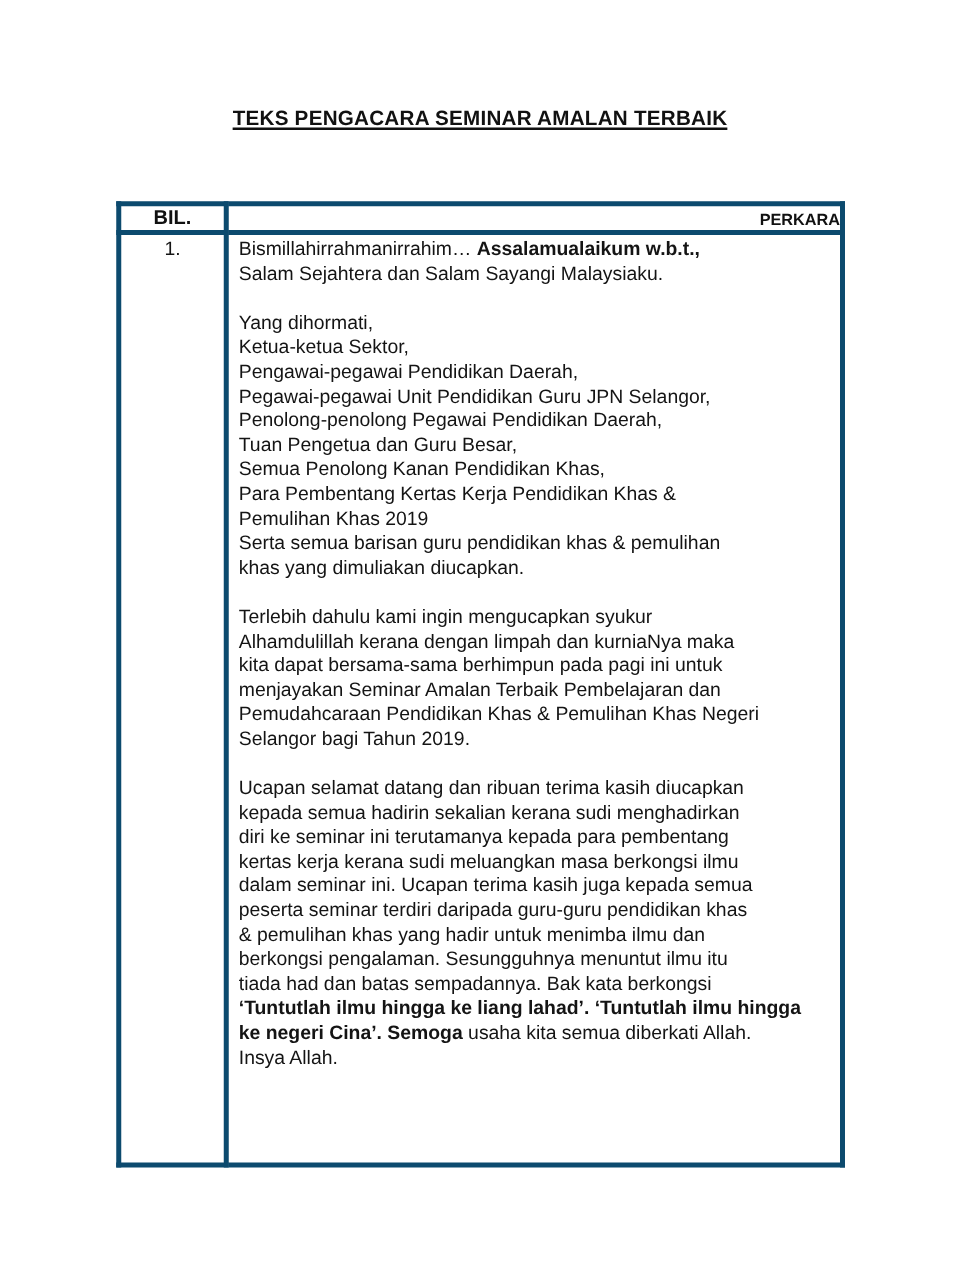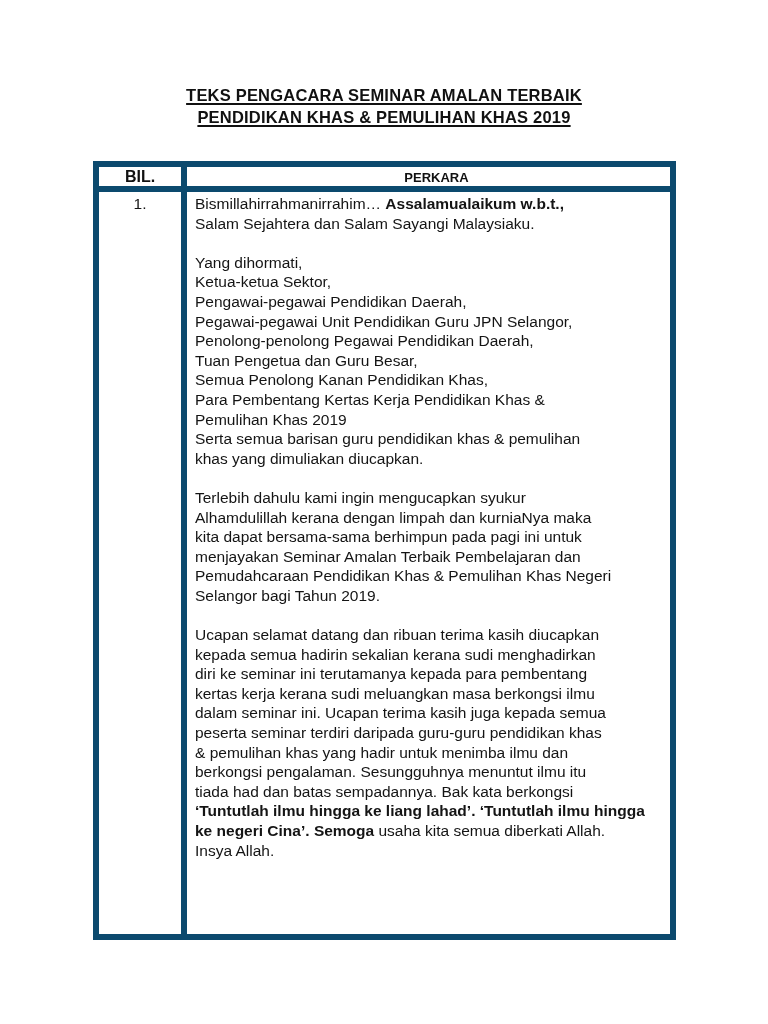--- a/index.html
+++ b/index.html
@@ -41,36 +41,36 @@
   table.doc-table {
     position: absolute;
     top: 161px;
     left: 93px;
     width: 583px;
     border-collapse: collapse;
     table-layout: fixed;
   }
   table.doc-table th,
   table.doc-table td {
-    border: 6px solid #0c4a6e;
+    border: 4px solid #0c4a6e;
     margin: 0;
   }
   th.col-bil {
     width: 82px;
     font-size: 16px;
     font-weight: bold;
     padding: 1px 0 0 0;
     text-align: center;
     color: #111111;
   }
   th.col-perkara {
     font-size: 13px;
     font-weight: bold;
     padding: 3px 0 1px 16px;
-    text-align: center;
+    text-align: right;
     color: #111111;
   }
   td.cell-bil {
     vertical-align: top;
     text-align: center;
     font-size: 15.5px;
     line-height: 19.6px;
     padding: 2px 0 0 0;
   }
   td.cell-content {
@@ -91,21 +91,20 @@
     font-weight: bold;
   }
 </style>
 </head>
 <body>
 
 <div class="page">
 
   <header class="doc-title">
     <div><span class="u">TEKS PENGACARA SEMINAR AMALAN TERBAIK</span></div>
-    <div><span class="u">PENDIDIKAN KHAS &amp; PEMULIHAN KHAS 2019</span></div>
   </header>
 
   <table class="doc-table">
     <thead>
       <tr>
         <th class="col-bil">BIL.</th>
         <th class="col-perkara">PERKARA</th>
       </tr>
     </thead>
     <tbody>

